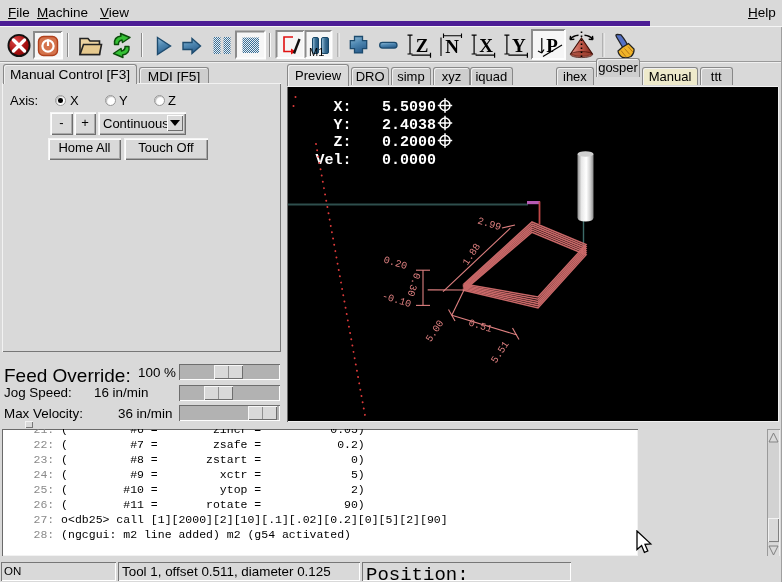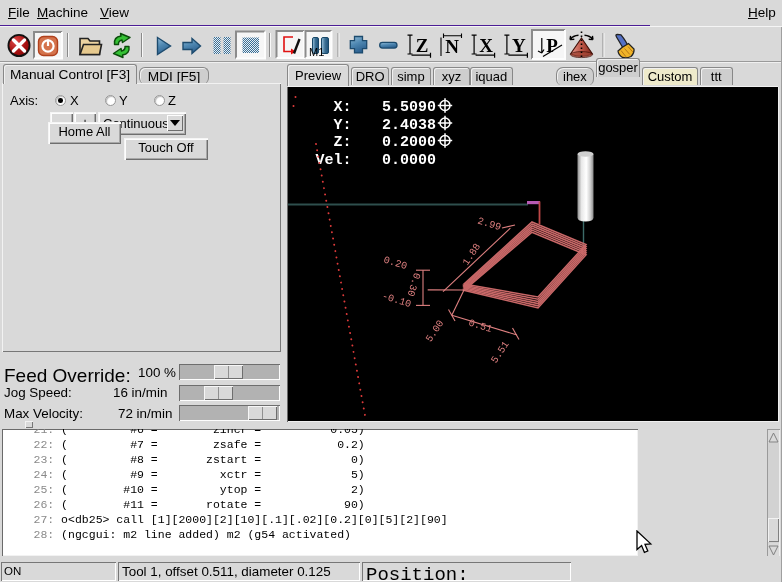--- a/index.html
+++ b/index.html
@@ -7,21 +7,21 @@
 .abs { position:absolute; }
 .sunken { box-shadow: inset 1px 1px 0 #777777, inset -1px -1px 0 #ffffff; padding-left: 44px; }
 .btn { background:#d9d9d9; box-shadow: inset 1px 1px 0 #f5f5f5, inset 2px 2px 0 #fdfdfd, inset -1px -1px 0 #6e6e6e, inset -2px -2px 0 #a8a8a8; font-size:13px; color:#000; text-align:center; }
 .tab { position:absolute; background:#cecece; border:1px solid #888; border-bottom:none; border-radius:3px 3px 0 0; box-shadow: inset 1px 1px 0 #f0f0f0; font-size:13px; color:#000000; text-align:center; }
 .tabsel { background:#d9d9d9; z-index:3; }
 .mono { font-family:"Liberation Mono",monospace; }
 .ln { color:#8a8a8a; }
 </style></head>
 <body>
 
-<div class="abs" style="left:0;top:0;width:650px;height:26px;background:#d9d9d9;border-bottom:1px solid #4c1d95;">
+<div class="abs" style="left:0;top:0;width:650px;height:26px;background:#d9d9d9;border-bottom:5px solid #4c1d95;">
   <div class="abs" style="left:8px;top:5px;font-size:13.5px;"><u>F</u>ile</div>
   <div class="abs" style="left:37px;top:5px;font-size:13.5px;"><u>M</u>achine</div>
   <div class="abs" style="left:100px;top:5px;font-size:13.5px;"><u>V</u>iew</div>
   <div class="abs" style="left:748px;top:5px;font-size:13.5px;"><u>H</u>elp</div>
 </div>
 <div class="abs" style="left:0;top:26px;width:782px;height:1px;background:#f5f5f5;"></div>
 
 <div class="abs" style="left:0;top:27px;width:782px;height:34px;background:#d9d9d9;">
 <svg width="782" height="34" viewBox="0 0 782 34">
       <defs>
@@ -131,71 +131,71 @@
       <path d="M 622 20.5 L 628.5 16.5 L 634 22 Q 634.5 26 631 29.5 Q 627 31.5 622.5 30.5 Q 618.5 28 618 24 Z" fill="#f0b428" stroke="#222" stroke-width="1.3"></path>
       <path d="M 621 23.5 L 626 29.8 M 624.5 21.5 L 629.8 27.5 M 628 19.5 L 632.8 25" stroke="#b87818" stroke-width="1" fill="none"></path>
     </svg>
 </div>
 
 <div class="abs" style="left:0;top:60.5px;width:782px;height:1px;background:#9a9a9a;"></div>
 <div class="abs" style="left:0;top:61.5px;width:782px;height:1px;background:#f0f0f0;"></div>
 <div class="abs" style="left:781px;top:27px;width:1px;height:555px;background:#9f9f9f;"></div>
 
 <div class="abs tab tabsel" style="left:3px;top:64px;width:134px;height:20px;line-height:20px;font-size:13.7px;">Manual Control [F3]</div>
-<div class="abs tab" style="left:139px;top:67px;width:70px;height:17px;line-height:17px;font-size:13.7px;border-radius:6px;">MDI [F5]</div>
+<div class="abs tab" style="left:139px;top:67px;width:70px;height:17px;line-height:17px;font-size:13.7px;">MDI [F5]</div>
 <div class="abs" style="left:2px;top:83px;width:279px;height:269px;background:#d9d9d9;box-shadow: inset 1px 1px 0 #f2f2f2, inset -1px -1px 0 #777;"></div>
 
 <div class="abs" style="left:10px;top:93px;font-size:13px;">Axis:</div>
 <div class="abs" style="left:54.5px;top:94.5px;width:11px;height:11px;border-radius:50%;background:#fff;border:1px solid #979797;box-shadow: inset 1px 1px 1px rgba(120,120,120,0.5);">
     <div class="abs" style="left:2.7px;top:2.7px;width:4.6px;height:4.6px;border-radius:50%;background:#000;"></div>
   </div>
 <div class="abs" style="left:70px;top:93px;font-size:13px;">X</div>
 <div class="abs" style="left:104.5px;top:94.5px;width:11px;height:11px;border-radius:50%;background:#fff;border:1px solid #979797;box-shadow: inset 1px 1px 1px rgba(120,120,120,0.5);"></div>
 <div class="abs" style="left:119px;top:93px;font-size:13px;">Y</div>
 <div class="abs" style="left:154.0px;top:94.5px;width:11px;height:11px;border-radius:50%;background:#fff;border:1px solid #979797;box-shadow: inset 1px 1px 1px rgba(120,120,120,0.5);"></div>
 <div class="abs" style="left:168px;top:93px;font-size:13px;">Z</div>
 
 <div class="abs btn" style="left:50px;top:112px;width:23px;height:23px;line-height:21px;">-</div>
 <div class="abs btn" style="left:74px;top:112px;width:22px;height:23px;line-height:21px;">+</div>
 <div class="abs btn" style="left:98px;top:112px;width:88px;height:23px;text-align:left;">
   <span style="position:absolute;left:5px;top:3.5px;font-size:13px;text-align:right;">Continuous</span>
   <span class="abs" style="right:3px;top:3px;width:16px;height:16px;background:#d9d9d9;box-shadow: inset 1px 1px 0 #fdfdfd, inset -1px -1px 0 #6e6e6e;"></span>
   <span class="abs" style="right:6px;top:8px;width:0;height:0;border-left:5px solid transparent;border-right:5px solid transparent;border-top:6px solid #000;"></span>
 </div>
-<div class="abs btn" style="left:48px;top:122px;width:73px;height:22px;line-height:20px;">Home All</div>
+<div class="abs btn" style="left:48px;top:138px;width:73px;height:22px;line-height:20px;">Home All</div>
 <div class="abs btn" style="left:124px;top:138px;width:84px;height:22px;line-height:20px;">Touch Off</div>
 
 <div class="abs" style="left:4px;top:364.5px;font-size:19px;">Feed Override:</div>
 <div class="abs" style="left:0;top:364.5px;width:176px;font-size:13.4px;text-align:right;">100 %</div>
 <div class="abs" style="left:179px;top:364px;width:101px;height:16px;background:#b2b2b2;box-shadow: inset 1px 1px 0 #6e6e6e, inset -1px -1px 0 #fdfdfd;"></div>
 <div class="abs" style="left:214px;top:365px;width:29px;height:14px;background:#d9d9d9;box-shadow: inset 1px 1px 0 #f6f6f6, inset -1px -1px 0 #6e6e6e;">
     <div class="abs" style="left:14px;top:1px;width:1px;height:12px;background:#909090;"></div>
   </div>
 <div class="abs" style="left:4px;top:384.5px;font-size:13.4px;">Jog Speed:</div>
-<div class="abs" style="left:113px;top:384.5px;font-size:13.4px;">16 in/min</div>
+<div class="abs" style="left:94px;top:384.5px;font-size:13.4px;">16 in/min</div>
 <div class="abs" style="left:179px;top:384.5px;width:101px;height:16px;background:#b2b2b2;box-shadow: inset 1px 1px 0 #6e6e6e, inset -1px -1px 0 #fdfdfd;"></div>
 <div class="abs" style="left:204px;top:385.5px;width:29px;height:14px;background:#d9d9d9;box-shadow: inset 1px 1px 0 #f6f6f6, inset -1px -1px 0 #6e6e6e;">
     <div class="abs" style="left:14px;top:1px;width:1px;height:12px;background:#909090;"></div>
   </div>
 <div class="abs" style="left:4px;top:405.5px;font-size:13.4px;">Max Velocity:</div>
-<div class="abs" style="left:118px;top:405.5px;font-size:13.4px;">72 in/min</div>
+<div class="abs" style="left:118px;top:405.5px;font-size:13.4px;">36 in/min</div>
 <div class="abs" style="left:179px;top:405px;width:101px;height:16px;background:#b2b2b2;box-shadow: inset 1px 1px 0 #6e6e6e, inset -1px -1px 0 #fdfdfd;"></div>
 <div class="abs" style="left:248px;top:406px;width:29px;height:14px;background:#d9d9d9;box-shadow: inset 1px 1px 0 #f6f6f6, inset -1px -1px 0 #6e6e6e;">
     <div class="abs" style="left:14px;top:1px;width:1px;height:12px;background:#909090;"></div>
   </div>
 
 <div class="abs tab tabsel" style="left:286.8px;top:64px;width:62.6px;height:22px;line-height:21px;">Preview</div>
 <div class="abs tab" style="left:351.3px;top:67px;width:37.6px;height:19px;line-height:18px;background:#cecece;">DRO</div>
 <div class="abs tab" style="left:390.8px;top:67px;width:40.3px;height:19px;line-height:18px;background:#cecece;">simp</div>
 <div class="abs tab" style="left:433px;top:67px;width:37px;height:19px;line-height:18px;background:#cecece;">xyz</div>
 <div class="abs tab" style="left:470px;top:67px;width:42.7px;height:19px;line-height:18px;background:#cecece;">iquad</div>
 <div class="abs tab" style="left:514.6px;top:67px;width:39.6px;height:19px;line-height:18px;background:#cecece;margin-top:33px;">db25</div>
-<div class="abs tab" style="left:556.1px;top:67px;width:37.7px;height:19px;line-height:18px;background:#cecece;border-radius:7px;">ihex</div>
+<div class="abs tab" style="left:556.1px;top:67px;width:37.7px;height:19px;line-height:18px;background:#cecece;">ihex</div>
 <div class="abs tab" style="left:595.7px;top:58px;width:44.7px;height:19px;line-height:18px;background:#cecece;">gosper</div>
-<div class="abs tab" style="left:642.3px;top:67px;width:55.5px;height:19px;line-height:18px;background:#eeeacb;">Custom</div>
+<div class="abs tab" style="left:642.3px;top:67px;width:55.5px;height:19px;line-height:18px;background:#eeeacb;">Manual</div>
 <div class="abs tab" style="left:699.7px;top:67px;width:33.2px;height:19px;line-height:18px;background:#cecece;">ttt</div>
 
 <div class="abs" style="left:285px;top:85px;width:495px;height:338px;background:#d9d9d9;"></div>
 <div class="abs" style="left:288px;top:86px;width:490px;height:1px;background:#f0f0f0;"></div>
 <div class="abs" style="left:287px;top:87px;width:1px;height:335px;background:#6a6a6a;"></div>
 <div class="abs" style="left:778px;top:87px;width:1px;height:335px;background:#f0f0f0;"></div>
 <div class="abs" style="left:288px;top:421px;width:490px;height:1px;background:#f0f0f0;"></div>
 <div class="abs" style="left:288px;top:87px;width:490px;height:334px;background:#000;">
 <svg width="490" height="334" viewBox="0 0 490 334">
 

